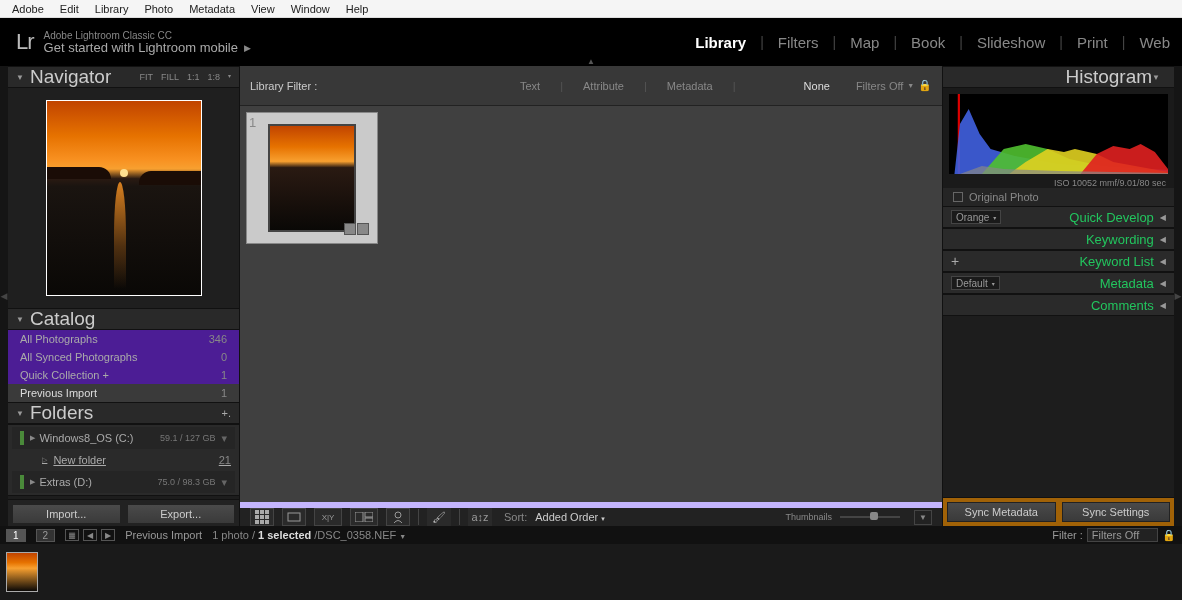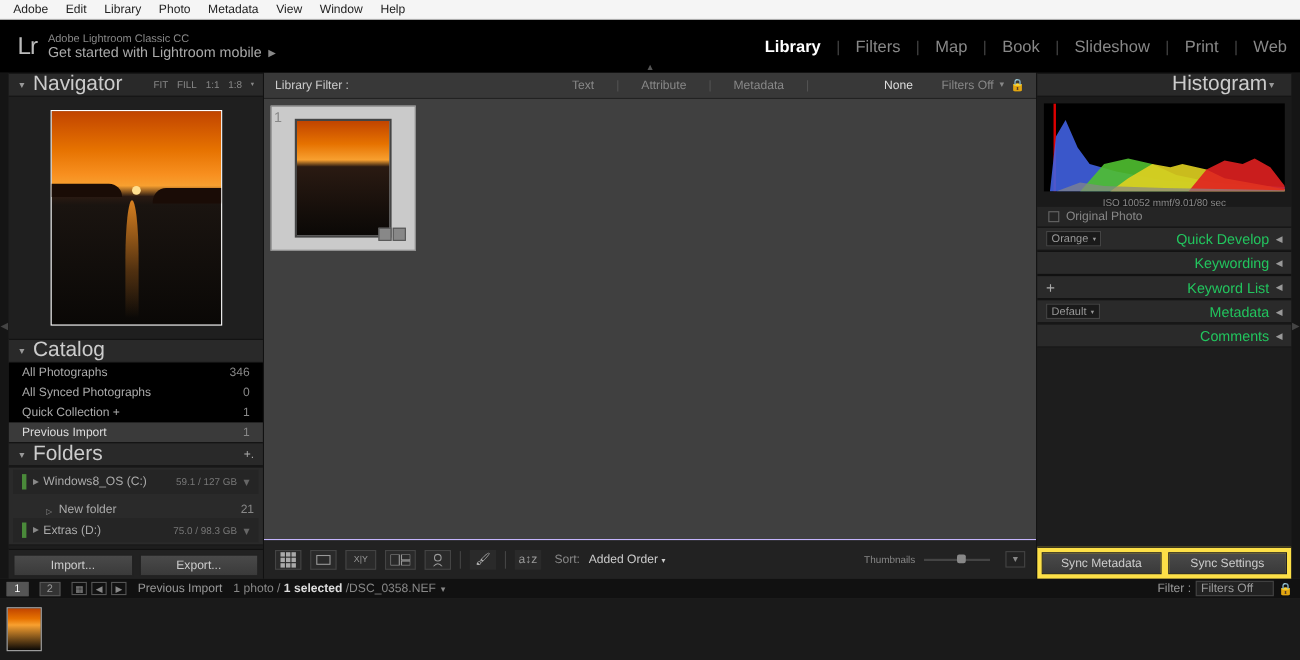--- a/index.html
+++ b/index.html
@@ -23,70 +23,70 @@
 .panel-header .tri { font-size: 8px; color: #999; margin-right: 6px; }
 .panel-header .label { color: #ccc; font-size: 19px; }
 .panel-header .zoom { margin-left: auto; display: flex; gap: 8px; color: #888; font-size: 9px; }
 .panel-header .plus { margin-left: auto; color: #aaa; font-size: 11px; }
 .navigator { height: 220px; background: #1f1f1f; display: flex; align-items: center; justify-content: center; }
 .nav-img { width: 156px; height: 196px; border: 1px solid #fff; background: linear-gradient(180deg,#c14400 0%,#e67200 18%,#f89020 30%,#f8a030 35%,#2a1a12 40%,#1a1410 44%,#0a0806 100%); position: relative; }
 .nav-img .sun { position: absolute; left: 48%; top: 35%; width: 8px; height: 8px; background: #ffe090; border-radius: 50%; }
 .nav-img .hill-l { position: absolute; left: 0; top: 34%; width: 42%; height: 12px; background: #1a0c06; border-radius: 0 12px 0 0; }
 .nav-img .hill-r { position: absolute; right: 0; top: 36%; width: 40%; height: 14px; background: #1a0c06; border-radius: 12px 0 0 0; }
 .nav-img .reflect { position: absolute; left: 44%; top: 42%; width: 12px; height: 55%; background: linear-gradient(180deg,#d88020 0%,#503010 60%,transparent 100%); border-radius: 50% 50% 0 0; }
-.catalog-list { background: #000000; }
+.catalog-list { background: #4c1d95; }
 .catalog-row { height: 18px; display: flex; align-items: center; padding: 0 12px; color: #aaa; }
 .catalog-row.sel { background: #3a3a3a; color: #ddd; }
 .catalog-row .cnt { margin-left: auto; color: #888; }
 .folders { background: #2a2a2a; border: 1px solid #111; border-width: 1px 0; }
 .folder-drive { height: 22px; display: flex; align-items: center; padding: 0 8px; background: #252525; color: #aaa; margin: 2px 4px; }
 .folder-drive .bar { width: 4px; height: 14px; background: #4a8a3a; margin-right: 6px; }
 .folder-drive .tri { font-size: 7px; margin-right: 4px; color: #888; }
 .folder-drive .cap { margin-left: auto; color: #777; font-size: 9px; }
 .folder-drive .chev { margin-left: 6px; color: #666; }
-.folder-sub { height: 18px; display: flex; align-items: flex-end; padding: 0 8px 0 34px; color: #aaa; }
+.folder-sub { height: 18px; display: flex; align-items: center; padding: 0 8px 0 34px; color: #aaa; text-decoration: underline; }
 .folder-sub .tri { margin-right: 6px; font-size: 7px; color: #888; }
 .folder-sub .cnt { margin-left: auto; color: #888; }
 .import-row { display: flex; gap: 6px; padding: 4px 4px 2px; background: #222; border-top: 1px solid #111; }
 .imp-btn { flex: 1; height: 20px; background: linear-gradient(#4a4a4a,#3a3a3a); border: 1px solid #222; color: #ccc; font-size: 11px; display: flex; align-items: center; justify-content: center; cursor: pointer; }
 .center { flex: 1; display: flex; flex-direction: column; }
-.lib-filter-bar { height: 24px; background: #383838; display: flex; align-items: center; padding: 0 10px; border-bottom: 1px solid #222; }
+.lib-filter-bar { height: 40px; background: #383838; display: flex; align-items: center; padding: 0 10px; border-bottom: 1px solid #222; }
 .lib-filter-bar .lbl { color: #ccc; }
 .lib-filter-bar .opts { margin-left: auto; display: flex; gap: 8px; color: #888; align-items: center; }
 .lib-filter-bar .opts span { padding: 0 6px; cursor: pointer; }
 .lib-filter-bar .opts .sep { color: #555; }
 .lib-filter-bar .opts .sel { color: #ddd; margin-left: 48px; }
 .lib-filter-bar .filters-off { margin-left: 20px; color: #888; display: flex; align-items: center; gap: 4px; }
 .grid-area { flex: 1; background: #404040; padding: 6px; }
 .thumb-cell { width: 132px; height: 132px; background: #cacaca; border: 1px solid #888; display: flex; align-items: center; justify-content: center; position: relative; }
 .thumb-cell .idx { position: absolute; left: 2px; top: 2px; color: #888; font-size: 13px; }
 .thumb-cell .thumb { width: 88px; height: 108px; border: 2px solid #444; background: linear-gradient(180deg,#c14400 0%,#e67200 20%,#f8a030 34%,#2a1a12 40%,#0a0806 100%); position: relative; }
 .thumb-cell .badges { position: absolute; bottom: 8px; right: 8px; display: flex; gap: 1px; }
 .thumb-cell .badges span { width: 12px; height: 12px; background: #888; border: 1px solid #555; }
-.toolbar { height: 36px; background: #222; display: flex; align-items: center; padding: 0 10px; gap: 8px; border-top: 1px solid #c4b5fd; }
+.toolbar { height: 24px; background: #222; display: flex; align-items: center; padding: 0 10px; gap: 8px; border-top: 6px solid #c4b5fd; }
 .tool-btn { width: 24px; height: 18px; border: 1px solid #444; background: #2a2a2a; cursor: pointer; display: flex; align-items: center; justify-content: center; }
 .tool-grid { display: grid; grid-template-columns: repeat(3,4px); grid-template-rows: repeat(3,4px); gap: 1px; }
 .tool-grid i { background: #aaa; }
 .toolbar .tsep { width: 1px; height: 16px; background: #444; }
 .toolbar .sort-lbl { color: #888; margin-left: 4px; }
 .toolbar .sort-val { color: #ccc; }
 .toolbar .slider-lbl { margin-left: auto; color: #888; font-size: 9px; }
 .toolbar .slider { width: 60px; height: 2px; background: #444; position: relative; }
 .toolbar .slider::after { content:""; position:absolute; left: 30px; top: -4px; width: 8px; height: 8px; background:#888; border-radius:2px; }
 .right-panel { width: 232px; background: #222; display: flex; flex-direction: column; border-left: 1px solid #111; }
 .histogram-body { height: 100px; background: #1a1a1a; padding: 6px; }
 .histo-svg { width: 100%; height: 80px; background: #000; }
-.histo-meta { display: flex; justify-content: center; color: #888; font-size: 9px; padding: 2px 2px 0; }
+.histo-meta { display: flex; justify-content: flex-end; color: #888; font-size: 9px; padding: 2px 2px 0; }
 .orig-photo { height: 18px; display: flex; align-items: center; padding: 0 10px; color: #888; background: #252525; gap: 6px; }
 .rp-header { height: 22px; display: flex; align-items: center; padding: 0 8px; border-top: 1px solid #111; border-bottom: 1px solid #111; background: #2a2a2a; }
 .rp-header .label { margin-left: auto; margin-right: 6px; color: #22c55e; font-size: 13px; }
 .rp-header .tri { font-size: 8px; color: #999; }
 .rp-header .plus { color: #aaa; font-size: 14px; }
 .rp-header .dd { background: #1a1a1a; border: 1px solid #444; color: #999; font-size: 10px; padding: 0 4px; height: 14px; display: flex; align-items: center; gap: 4px; }
-.sync-row { display: flex; gap: 6px; padding: 4px; background: #fde047; border-top: 1px solid #111; }
+.sync-row { display: flex; gap: 6px; padding: 4px; background: #a16207; border-top: 1px solid #111; }
 .status-bar { height: 18px; background: #111; display: flex; align-items: center; padding: 0 6px; color: #999; gap: 10px; }
 .status-bar .pg { background: #333; padding: 0 6px; border: 1px solid #555; font-size: 10px; }
 .status-bar .pg.active { background: #555; color: #fff; }
 .status-bar .icons { display: flex; gap: 4px; }
 .status-bar .icons span { width: 14px; height: 12px; border: 1px solid #555; display: flex; align-items: center; justify-content: center; font-size: 8px; color: #888; cursor:pointer; }
 .status-bar .flt { margin-left: auto; color: #999; display: flex; align-items: center; gap: 4px; }
 .filmstrip { height: 56px; background: #1a1a1a; display: flex; align-items: center; padding: 4px 6px; }
 .filmstrip .fs-thumb { width: 32px; height: 40px; border: 1px solid #aaa; background: linear-gradient(180deg,#c14400 0%,#e67200 25%,#f8a030 40%,#0a0806 100%); }
 </style>
 </head>

